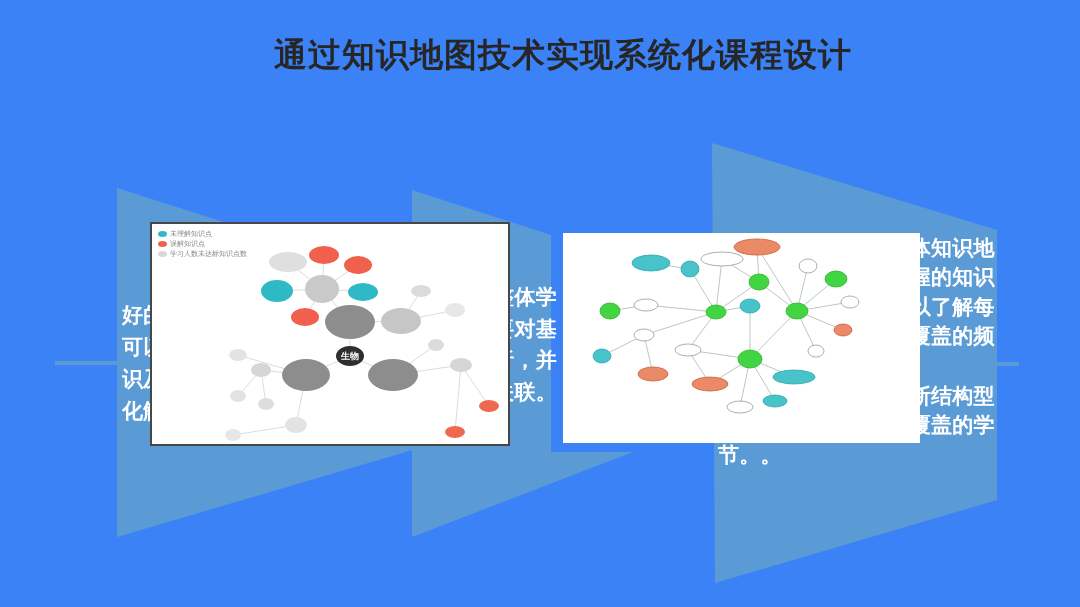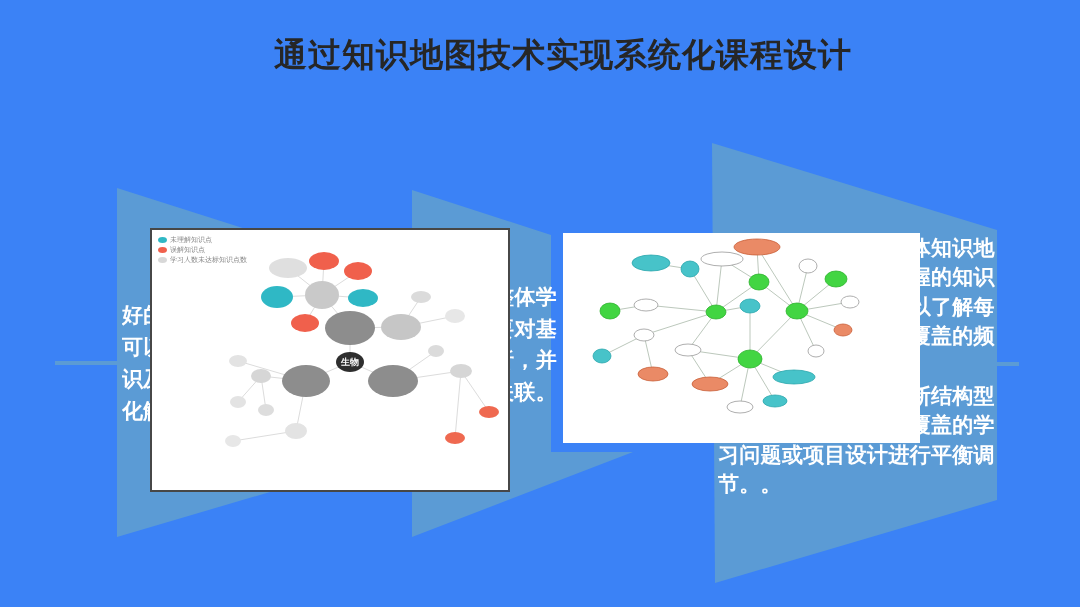--- a/index.html
+++ b/index.html
@@ -25,21 +25,21 @@
   #right-dash{left:997px;top:362px;width:22px;height:4px;}
   
   .btext{color:#ffffff;font-weight:bold;z-index:2;font-size:21px;letter-spacing:0.3px;}
   .btext .tline{white-space:nowrap;}
   #left-text{left:122px;top:299px;line-height:32px;width:200px;overflow:hidden;}
   #mid-text{left:277px;top:281px;width:280px;text-align:right;line-height:31.5px;}
   #right-text-1{left:718px;top:233px;width:280px;line-height:29.4px;}
   #right-text-2{left:718px;top:381px;width:280px;line-height:29.4px;}
   
   .shot{background:#ffffff;z-index:3;box-sizing:border-box;}
-  #img-left{left:150px;top:228px;width:360px;height:264px;border:2px solid #474747;}
+  #img-left{left:150px;top:222px;width:360px;height:224px;border:2px solid #474747;}
   #img-right{left:563px;top:233px;width:357px;height:210px;}
   .shot svg{display:block;}
   
   #legend{position:absolute;left:6px;top:6px;z-index:4;}
   .leg-row{display:flex;align-items:center;margin-bottom:2px;}
   .leg-dot{width:9px;height:6px;border-radius:50%;margin-right:3px;flex:none;}
   .leg-label{font-size:7px;color:#8a8a8a;line-height:8px;white-space:nowrap;}
 </style>
 </head>
 <body>
@@ -68,21 +68,20 @@
     </div>
   <div id="right-text-1" class="abs btext">
       <div class="tline">教师可以利用班级整体知识地</div>
       <div class="tline">图，了解学生群体掌握的知识</div>
       <div class="tline">点的分布情况，还可以了解每</div>
       <div class="tline">个知识点被学习活动覆盖的频</div>
     </div>
   <div id="right-text-2" class="abs btext">
       <div class="tline">率。教师可以据此判断结构型</div>
       <div class="tline">知识的不足，对未被覆盖的学</div>
-      <div class="tline">习问题或项目设计进行平衡调</div>
       <div class="tline">节。。</div>
     </div>
 
   <div id="img-left" class="abs shot">
     <div id="legend">
         <div class="leg-row">
           <span class="leg-dot" style="background: rgb(47, 184, 197);"></span>
           <span class="leg-label">未理解知识点</span>
         </div>
         <div class="leg-row">

